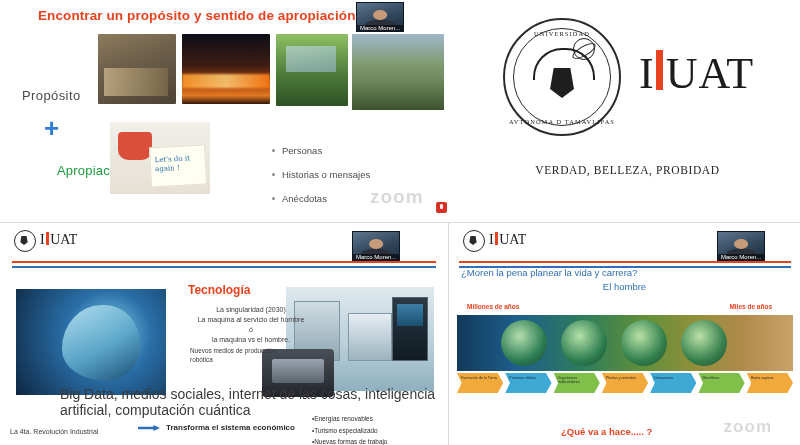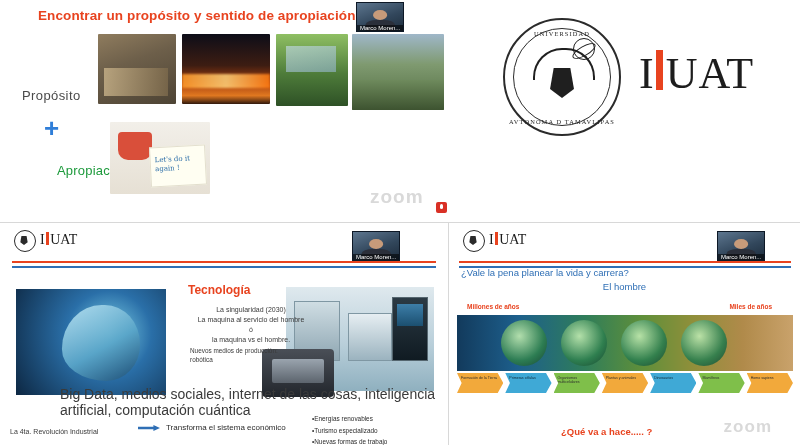--- a/index.html
+++ b/index.html
@@ -399,21 +399,21 @@
     left: 138px; top: 202px;
     width: 22px; height: 6px;
     background: #2f6fb5;
     clip-path: polygon(0 28%, 70% 28%, 70% 0, 100% 50%, 70% 100%, 70% 72%, 0 72%);
   }
   .bl-transforma {
     position: absolute;
     left: 166px; top: 200px;
     font-size: 8px;
     color: #2b2b2b;
-    font-weight: normal;
+    font-weight: bold;
   }
   .bl-rightlist {
     position: absolute;
     left: 312px; top: 190px;
     font-size: 6.4px;
     color: #2b2b2b;
     line-height: 1.8;
   }
   .img-brain {
     position: absolute;
@@ -564,35 +564,50 @@
 
       <div class="photo ph1"></div>
       <div class="photo ph2"></div>
       <div class="photo ph3"></div>
       <div class="photo ph4"></div>
       <div class="photo ph5">
         <div class="mug"></div>
         <div class="note"></div>
       </div>
 
+      <div class="bullets">
+        <div class="bullet-row">
+          <span class="bullet-dot"></span>
+          <span>Personas</span>
+        </div>
+        <div class="bullet-row">
+          <span class="bullet-dot"></span>
+          <span>Historias o mensajes</span>
+        </div>
+        <div class="bullet-row">
+          <span class="bullet-dot"></span>
+          <span>Anécdotas</span>
+        </div>
+      </div>
     </div>
 
     <div class="slide-right">
       <div class="seal">
         <div class="seal-text-top">UNIVERSIDAD</div>
         <div class="seal-inner">
           <div class="arc"></div>
           <div class="vase"></div>
           <div class="atom"></div>
         </div>
         <div class="seal-text-bottom">AVTONOMA D TAMAVLIPAS</div>
       </div>
       <div class="wordmark">
         <span>I</span><span class="bar"></span><span>UAT</span>
       </div>
+      <div class="motto">VERDAD, BELLEZA, PROBIDAD</div>
     </div>
 
     <div class="thumb thumb-top">
       <div class="video">
         <div class="head"></div>
         <div class="body"></div>
       </div>
       <div class="namebar">Marco Moren...</div>
     </div>
 
@@ -644,21 +659,21 @@
   <div class="pane-br">
     <div class="mini-header">
       <div class="mini-seal"></div>
       <div class="mini-wordmark">
         <span>I</span><span class="bar"></span><span>UAT</span>
       </div>
     </div>
     <div class="rule-orange br-header-rule" style="top:38px"></div>
     <div class="rule-blue br-header-rule" style="top:43px"></div>
 
-    <div class="br-q1">¿Vale la pena planear la vida y carrera?</div>
+    <div class="br-q1">¿Moren la pena planear la vida y carrera?</div>
     <div class="br-q1b">El hombre</div>
 
     <div class="br-lbl-left">Millones de años</div>
     <div class="br-lbl-right">Miles de años</div>
 
     <div class="br-strip">
       <div class="cell" style="left:44px"></div>
       <div class="cell" style="left:104px"></div>
       <div class="cell" style="left:164px"></div>
       <div class="cell" style="left:224px"></div>

